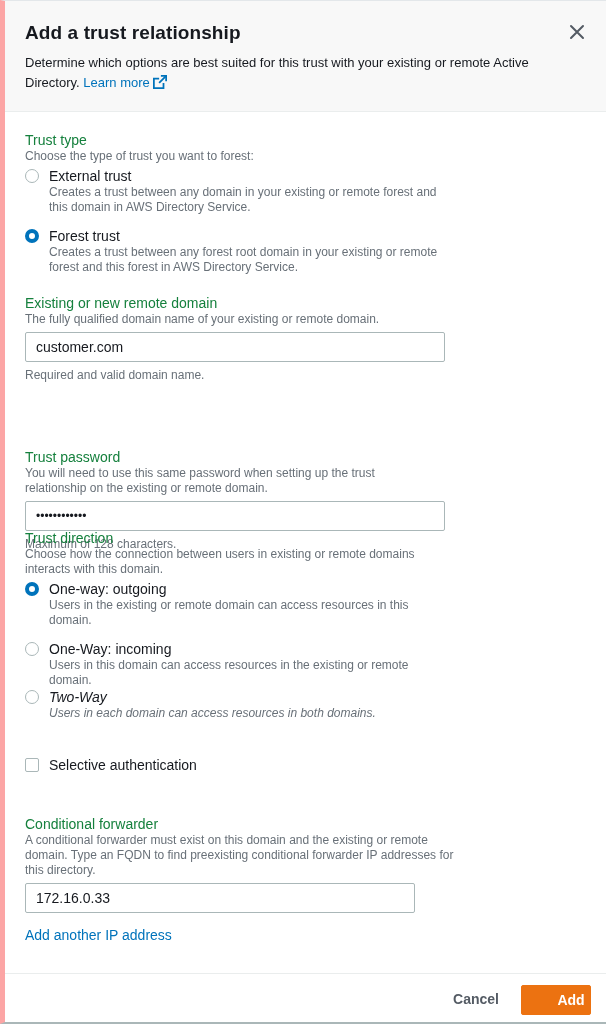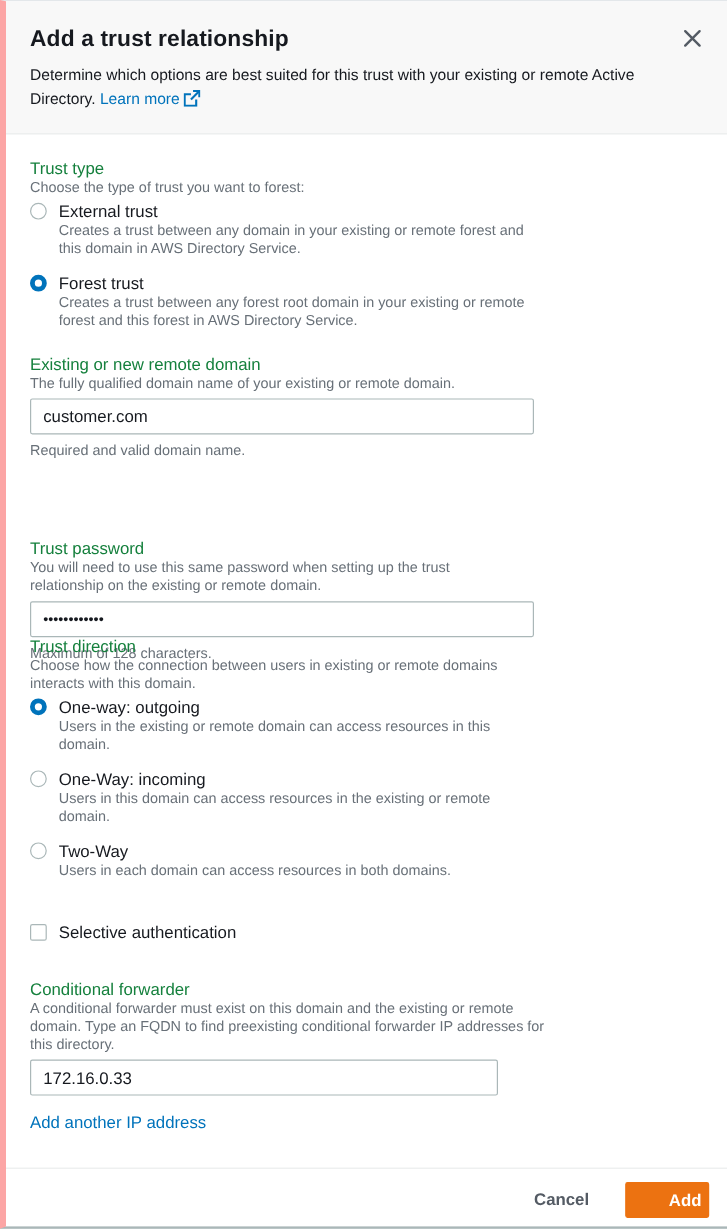--- a/index.html
+++ b/index.html
@@ -70,21 +70,21 @@
     .input.ip { width: 390px; }
     .hint { font-size: 12px; color: #687078; line-height: 15px; }
 
     .footer {
       position: absolute; left: 0; top: 972px; width: 100%; height: 50px;
       border-top: 1px solid #eaeded;
     }
     .cancel-btn {
       position: absolute; left: 440px; top: 10px; width: 62px; height: 30px;
       font-size: 14px; font-weight: bold; color: #545b64; background: transparent;
-      border: none; text-align: left; line-height: 30px; cursor: pointer;
+      border: none; text-align: center; line-height: 30px; cursor: pointer;
       font-family: "Liberation Sans", "DejaVu Sans", sans-serif;
     }
     .add-btn {
       position: absolute; left: 516px; top: 11px; width: 70px; height: 30px;
       font-size: 14px; font-weight: bold; color: #fff; background: #ec7211;
       border: 1px solid #ec7211; border-radius: 2px; text-align: center; line-height: 28px;
       cursor: pointer;
       font-family: "Liberation Sans", "DejaVu Sans", sans-serif;
       padding-left: 30px;
     }
@@ -155,21 +155,21 @@
         <div class="opt-label">One-way: outgoing</div>
         <div class="opt-desc">Users in the existing or remote domain can access resources in this domain.</div>
       </div>
 
       <div class="radio-row" style="margin-top:12px; width:420px;">
         <span class="radio"></span>
         <div class="opt-label">One-Way: incoming</div>
         <div class="opt-desc">Users in this domain can access resources in the existing or remote domain.</div>
       </div>
 
-      <div class="radio-row" style="margin-top:12px; width:420px;">
+      <div class="radio-row" style="width:420px;font-style:italic;">
         <span class="radio"></span>
         <div class="opt-label">Two-Way</div>
         <div class="opt-desc">Users in each domain can access resources in both domains.</div>
       </div>
 
       <div class="radio-row" style="margin-top:35px; width:460px;">
         <span class="checkbox"></span>
         <div class="opt-label">Selective authentication</div>
       </div>
     </div>

